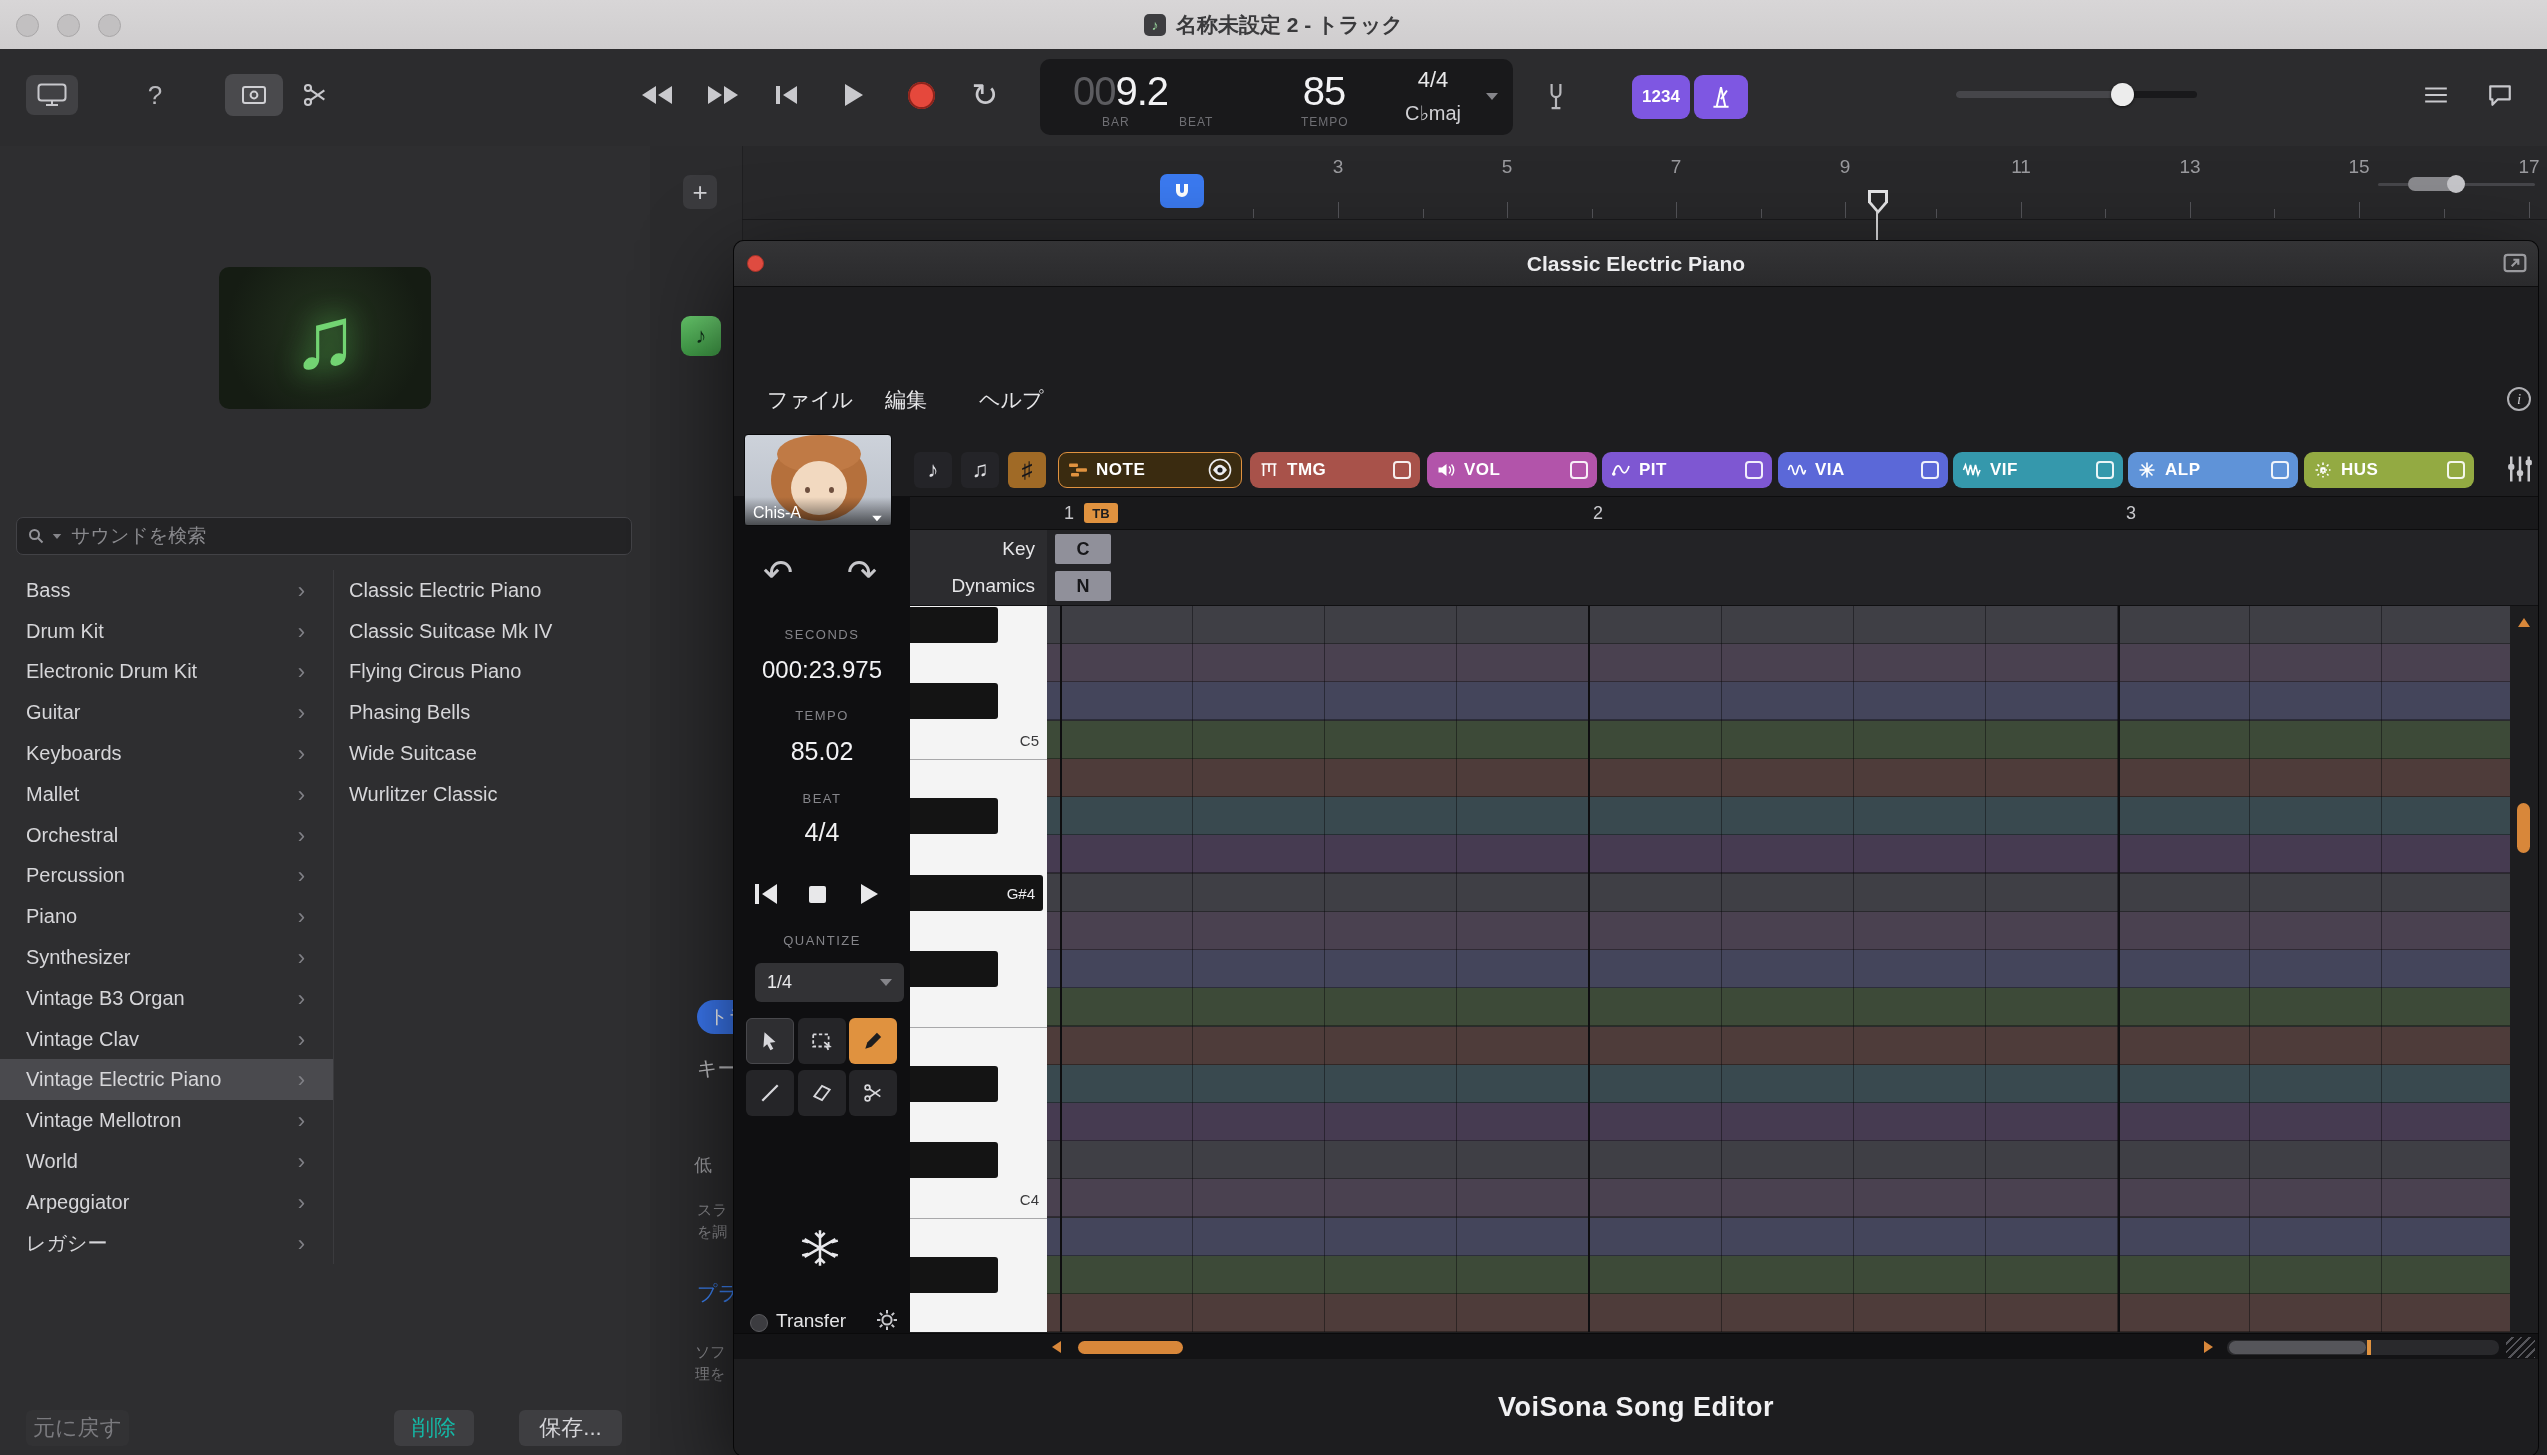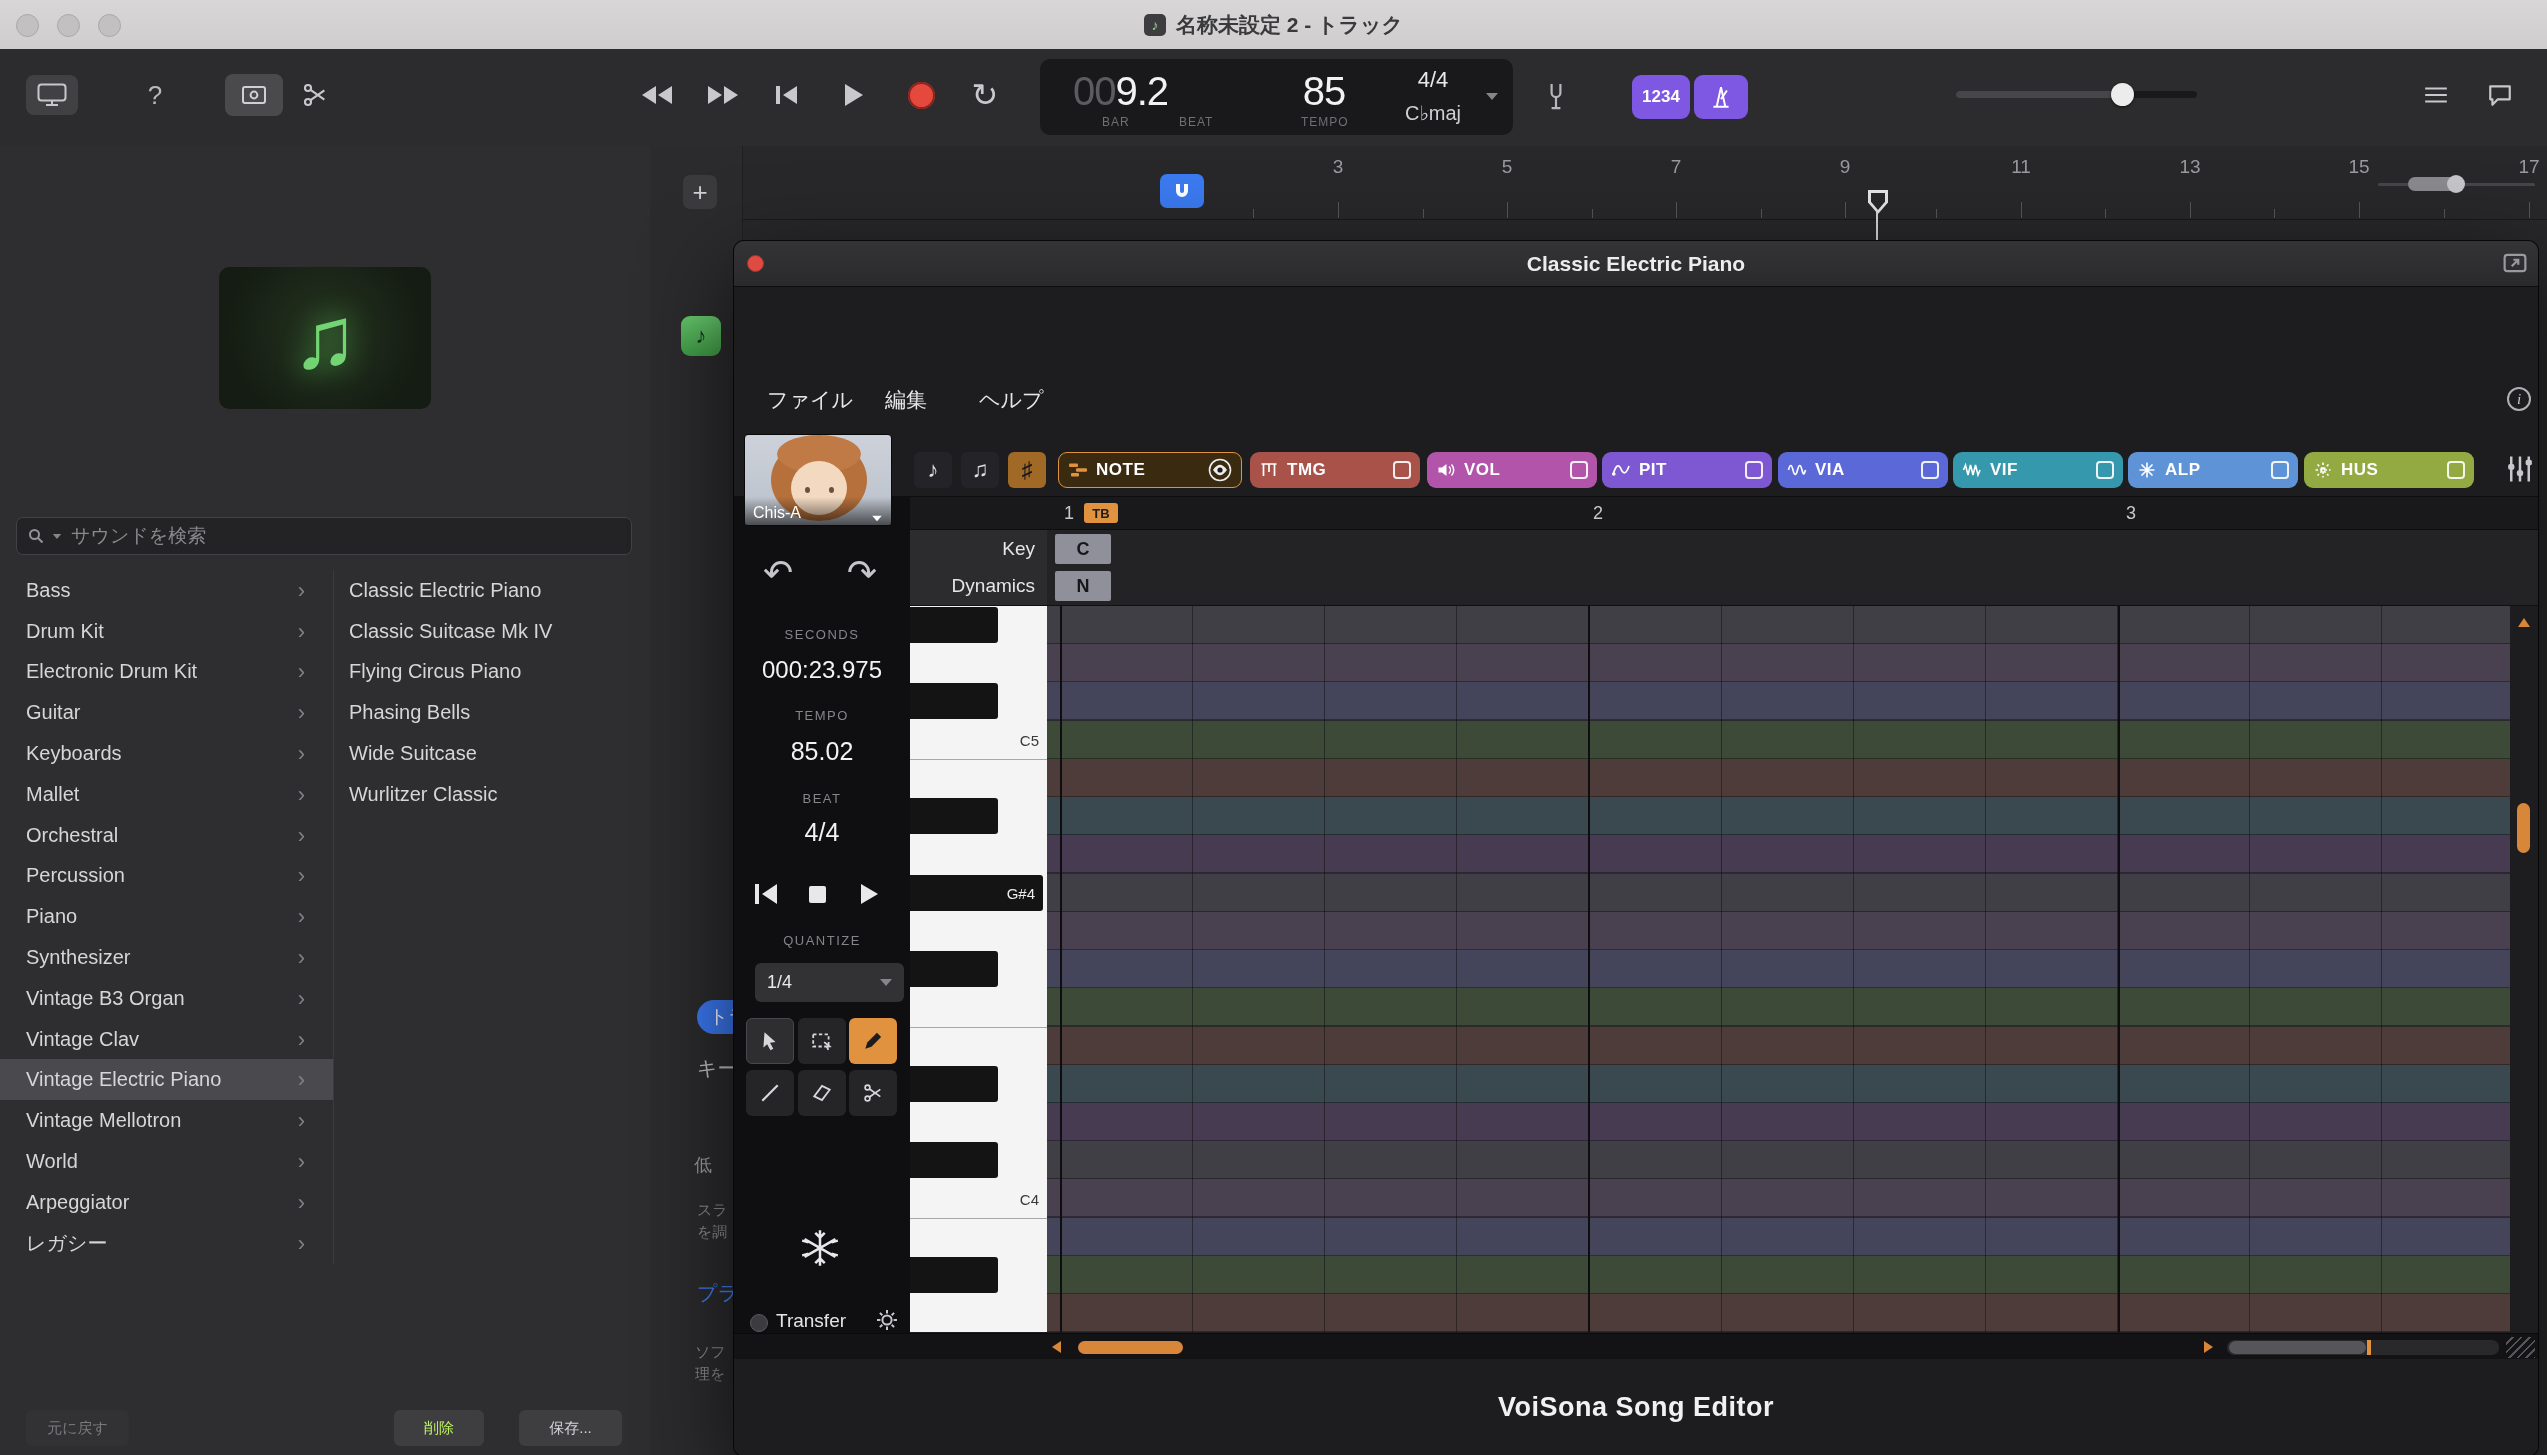--- a/index.html
+++ b/index.html
@@ -43,21 +43,21 @@
     display:flex;align-items:center;padding:0 10px;gap:6px;box-sizing:border-box;}
   .searchbox input{flex:1;background:transparent;border:none;outline:none;color:#c8c8cc;font-size:19px;font-family:inherit;}
   .searchbox input::placeholder{color:#8a8a8e;}
   .librow{position:absolute;left:0;width:333px;height:41px;}
   .librow.sel{background:#4a4a4e;}
   .liblabel{position:absolute;left:26px;top:0;line-height:41px;font-size:20px;color:#d6d6d9;white-space:nowrap;}
   .libchev{position:absolute;right:28px;top:0;line-height:41px;font-size:22px;color:#808086;}
   .presetrow{position:absolute;left:349px;width:289px;height:41px;line-height:41px;font-size:20px;color:#d6d6d9;white-space:nowrap;}
   .libdivider{position:absolute;left:333px;top:424px;width:1px;height:694px;background:#3b3b3e;}
   .fbtn{position:absolute;top:1264px;height:36px;border-radius:6px;background:#3e3e41;color:#d4d4d8;
-    font-size:15px;display:flex;align-items:center;justify-content:center;}
+    font-size:22px;display:flex;align-items:center;justify-content:center;}
 
   
   .trackarea{position:absolute;left:650px;top:146px;width:1897px;height:1309px;background:#28282a;overflow:hidden;}
   .headercol{position:absolute;left:0;top:0;width:92px;height:1309px;background:#2b2b2d;border-right:1px solid #1f1f21;}
   .ruler{position:absolute;left:92px;top:0;width:1806px;height:73px;border-bottom:1px solid #1a1a1c;}
   .rnum{position:absolute;top:10px;transform:translateX(-50%);font-size:19px;color:#9a9a9e;}
   .rtick{position:absolute;background:#55555a;width:1px;}
   .snapbtn{position:absolute;left:510px;top:28px;width:44px;height:34px;border-radius:7px;background:#3b7af0;
     display:flex;align-items:center;justify-content:center;}
   .ph-outer{position:absolute;left:1218px;top:44px;width:20px;height:24px;background:#e6e6e8;
@@ -316,21 +316,21 @@
     <div class="libdivider"></div>
     <div>
         <div class="presetrow" style="top: 424px;">Classic Electric Piano</div>
         <div class="presetrow" style="top: 465px;">Classic Suitcase Mk IV</div>
         <div class="presetrow" style="top: 505px;">Flying Circus Piano</div>
         <div class="presetrow" style="top: 546px;">Phasing Bells</div>
         <div class="presetrow" style="top: 587px;">Wide Suitcase</div>
         <div class="presetrow" style="top: 628px;">Wurlitzer Classic</div>
       </div>
     <div class="fbtn" style="left:26px;width:103px;background:#323234;color:#7a7a7e">元に戻す</div>
-    <div class="fbtn" style="left:394px;width:90px;color:#bef264">削除</div>
+    <div class="fbtn" style="left:394px;width:80px;color:#14b8a6">削除</div>
     <div class="fbtn" style="left:519px;width:103px">保存...</div>
   </div>
 
   <div class="trackarea">
     <div class="headercol"></div>
     <div class="abs ctr" style="left:33px;top:29px;width:34px;height:34px;background:#3b3b3e;border-radius:7px;color:#cfcfd3;font-size:26px">+</div>
     <div class="ruler">
         <span class="rnum" style="left: 596px;">3</span>
         <div class="rtick" style="left: 596px; top: 56px; height: 16px;"></div>
         <div class="rtick" style="left: 511px; top: 63px; height: 9px;"></div>

